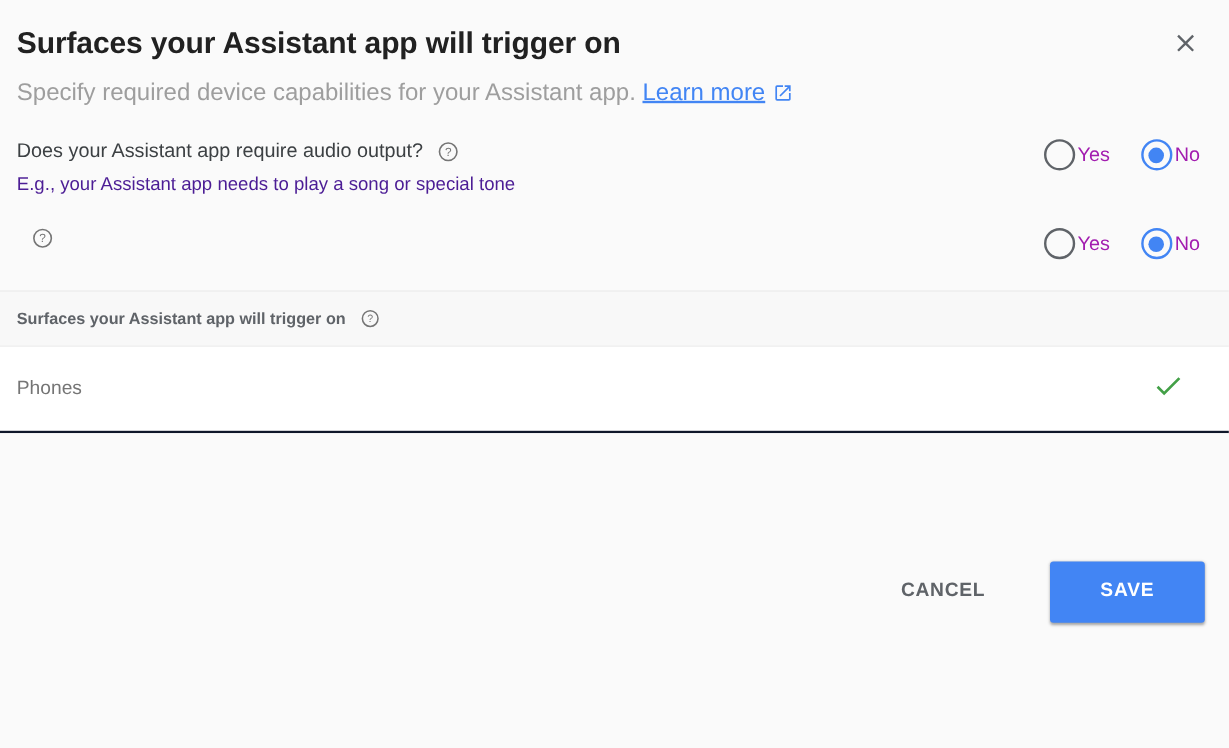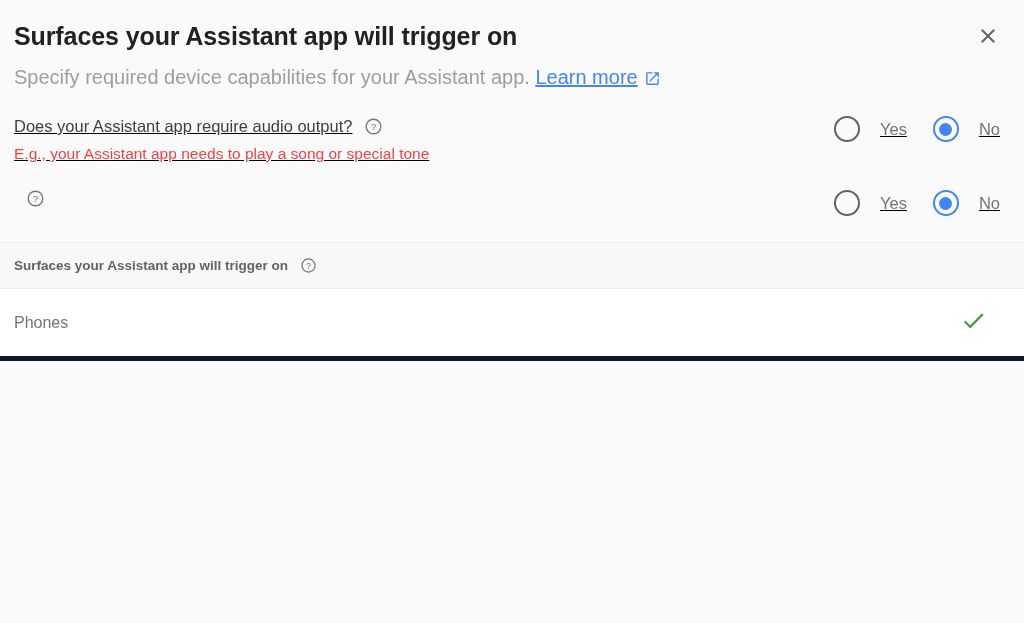--- a/index.html
+++ b/index.html
@@ -76,40 +76,39 @@
   
   .questions {
     flex: none;
     padding: 0 14px;
   }
   .question-row {
     display: flex;
     align-items: flex-start;
     justify-content: space-between;
     padding-top: 24px;
-    text-decoration: underline;
   }
   .q-text {
     min-width: 0;
   }
   .q-label {
     font-size: 16.5px;
     color: #3c4043;
     line-height: 22px;
     display: flex;
     align-items: center;
     white-space: nowrap;
   }
   .q-label .help-icon {
     margin-left: 12px;
     flex: none;
   }
   .q-sub {
     font-size: 15.5px;
-    color: #ef4444;
+    color: #4c1d95;
     line-height: 22px;
     margin-top: 6px;
     white-space: nowrap;
   }
 
   .radio-group {
     display: flex;
     align-items: center;
     flex: none;
     padding-top: 1px;
@@ -138,22 +137,22 @@
   }
   .radio-option.selected .radio-mark::after {
     content: "";
     width: 13px;
     height: 13px;
     border-radius: 50%;
     background: #4285f4;
   }
   .radio-label {
     font-size: 16.5px;
-    color: #737373;
-    margin-left: 20px;
+    color: #a21caf;
+    margin-left: 2px;
     white-space: nowrap;
   }
 
   
   .surfaces-section {
     margin-top: 26px;
     flex: none;
   }
   .section-header {
     height: 47px;
@@ -169,21 +168,21 @@
     font-size: 13.5px;
     font-weight: bold;
     color: #5f6368;
     white-space: nowrap;
   }
   .section-header .help-icon { margin-left: 12px; }
 
   .surface-row {
     height: 72px;
     background: #ffffff;
-    border-bottom: 5px solid #0f172a;
+    border-bottom: 2px solid #0f172a;
     display: flex;
     align-items: center;
     justify-content: space-between;
     padding: 0 14px;
     box-sizing: border-box;
   }
   .surface-label {
     font-size: 16px;
     color: #757575;
     white-space: nowrap;
@@ -324,14 +323,18 @@
       <span class="surface-label">Phones</span>
       <span class="check-icon">
         <svg width="27" height="27" viewBox="0 0 24 24" aria-hidden="true">
           <path d="M9 16.2L4.8 12l-1.4 1.4L9 19 21 7l-1.4-1.4z" fill="#43a047"></path>
         </svg>
       </span>
     </div>
 
   </div>
 
+  <div class="dialog-footer">
+    <button class="btn-cancel">CANCEL</button>
+    <button class="btn-save">SAVE</button>
+  </div>
 
 </div>
 
 </body></html>

